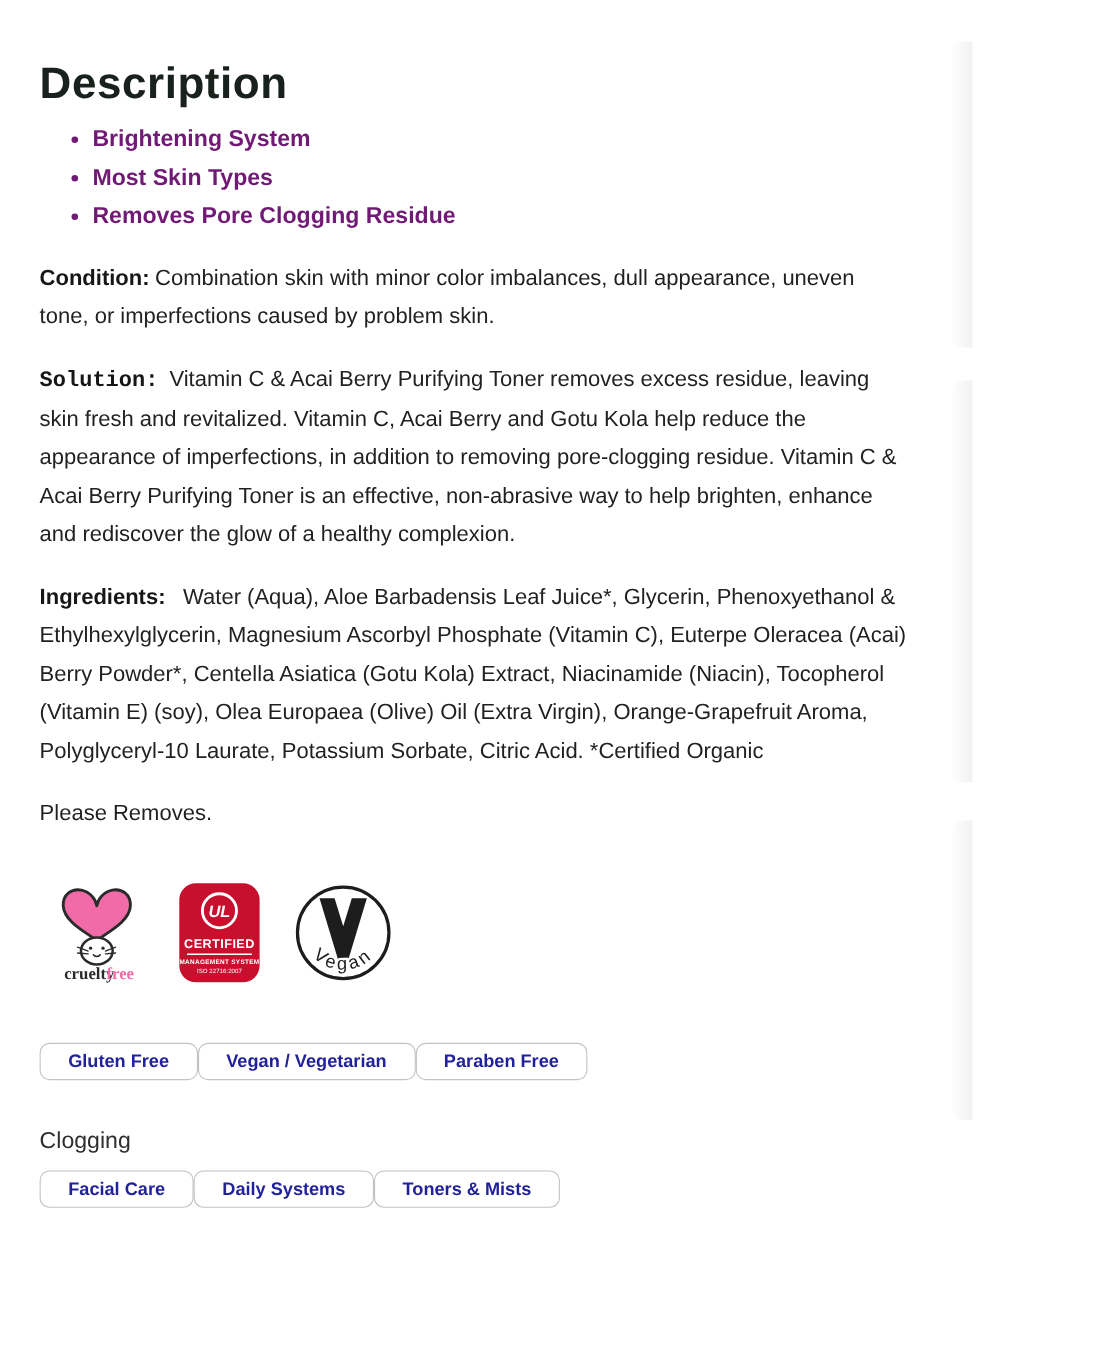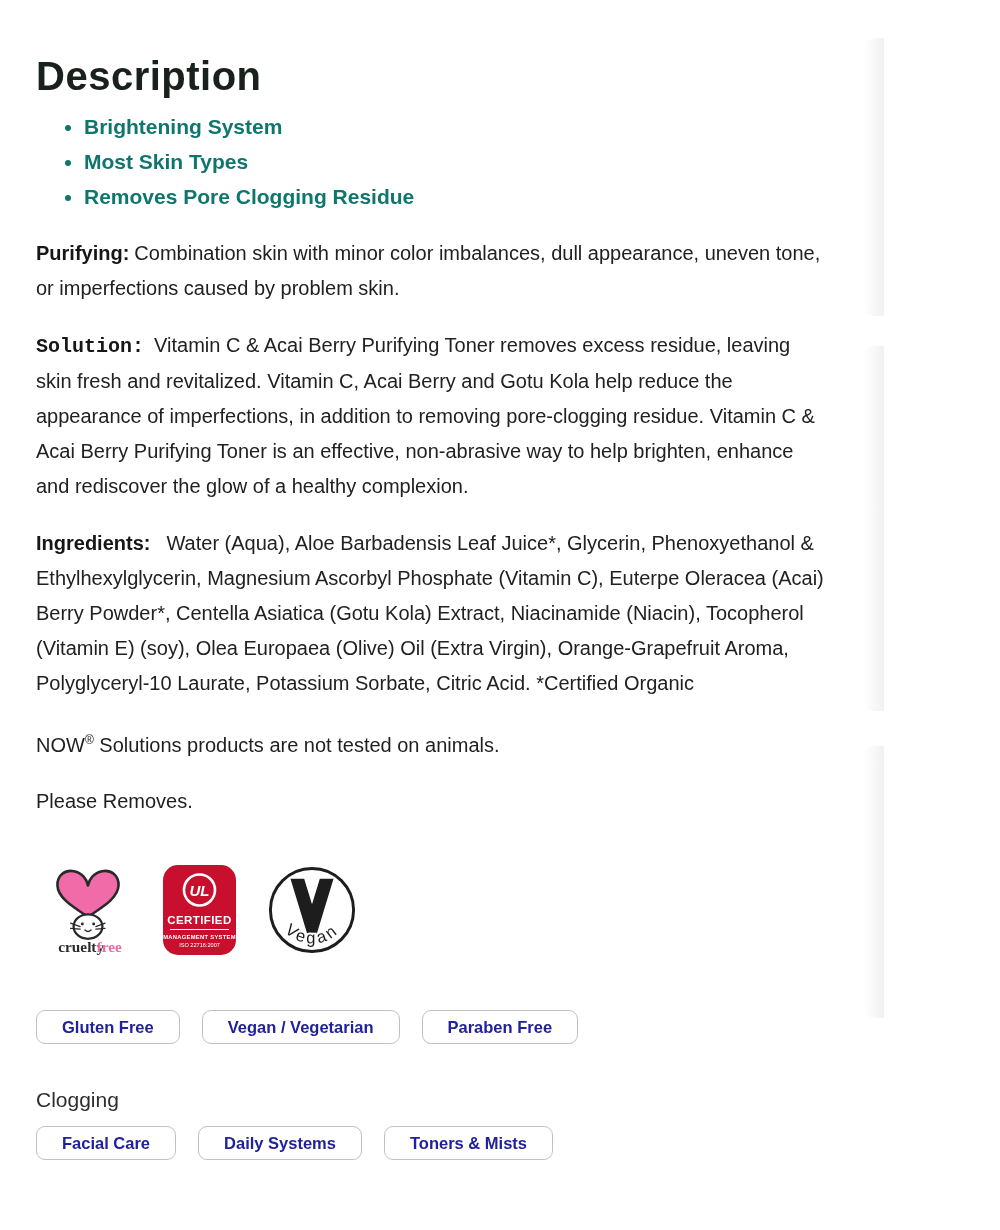--- a/index.html
+++ b/index.html
@@ -3,35 +3,35 @@
 <meta charset="utf-8">
 <style>
   * { margin:0; padding:0; box-sizing:border-box; }
   html,body { width:1000px; height:1230px; background:#ffffff; overflow:hidden;
     font-family:"Liberation Sans","DejaVu Sans",sans-serif; color:#1f1f1f; }
   .page { position:relative; width:884px; height:1230px; padding:38px 58px 0 36px;margin-top:16px; }
 
   .heading { font-size:40px; font-weight:700; color:#18211b; letter-spacing:0.5px; margin-bottom:10px; }
 
   ul.bullets { list-style:disc; padding-left:30px; margin:8px 0 0 18px; }
-  ul.bullets li { font-size:21px; font-weight:700; color:#0f766e; line-height:35px; }
+  ul.bullets li { font-size:21px; font-weight:700; color:#701a75; line-height:35px; }
 
   .para { max-width:922px; font-size:20px; line-height:35px; color:#212121; margin-top:22px; }
   .para .lbl { font-weight:700; color:#161616; }
   .lbl-condition { margin-right:5px; }
   .lbl-solution { margin-right:10px;font-family:Liberation Mono, monospace; }
   .lbl-ingredients { margin-right:16px; }
   .note { font-size:20px; line-height:35px; margin-top:22px; }
   .note sup { font-size:12px; }
   .recycle { font-size:20px; line-height:35px; margin-top:21px; }
 
   .badges { display:flex; align-items:center; gap:30px; margin:43px 0 0 8px; height:96px; }
   .badge { display:block; }
 
-  .pill-row { display:flex; gap:22px; margin-top:0; }
+  .pill-row { display:flex; margin-top:0; }
   .pill-row.attrs { margin-top:52px; }
   .pill { display:inline-block; background:#ffffff; border:1px solid #c2c2c2; border-radius:9px;
     padding:6px 25px; font-size:16.5px; font-weight:700; color:#21219c; line-height:20px; cursor:pointer; }
 
   .category-label { font-size:21px; color:#2e2e2e; margin-top:44px; }
   .pill-row.cats { margin-top:14px; }
 
   .scroll-strip { position:absolute; right:0; top:0; width:20px; height:1230px; }
   .scroll-thumb { position:absolute; right:0; width:20px; border-radius:10px 0 0 10px;
     background:linear-gradient(to right, rgba(238,238,238,0), #f1f1f1); }
@@ -45,27 +45,26 @@
 <div class="page">
 
   <div class="heading">Description</div>
 
   <ul class="bullets">
     <li>Brightening System</li>
     <li>Most Skin Types</li>
     <li>Removes Pore Clogging Residue</li>
   </ul>
 
-  <p class="para"><span class="lbl lbl-condition">Purifying:</span><span>Combination skin with minor color imbalances, dull appearance, uneven tone, or imperfections caused by problem skin.</span></p>
+  <p class="para"><span class="lbl lbl-condition">Condition:</span><span>Combination skin with minor color imbalances, dull appearance, uneven tone, or imperfections caused by problem skin.</span></p>
 
   <p class="para"><span class="lbl lbl-solution">Solution:</span><span>Vitamin C &amp; Acai Berry Purifying Toner removes excess residue, leaving skin fresh and revitalized. Vitamin C, Acai Berry and Gotu Kola help reduce the appearance of imperfections, in addition to removing pore-clogging residue. Vitamin C &amp; Acai Berry Purifying Toner is an effective, non-abrasive way to help brighten, enhance and rediscover the glow of a healthy complexion.</span></p>
 
   <p class="para"><span class="lbl lbl-ingredients">Ingredients:</span><span>Water (Aqua), Aloe Barbadensis Leaf Juice*, Glycerin, Phenoxyethanol &amp; Ethylhexylglycerin, Magnesium Ascorbyl Phosphate (Vitamin C), Euterpe Oleracea (Acai) Berry Powder*, Centella Asiatica (Gotu Kola) Extract, Niacinamide (Niacin), Tocopherol (Vitamin E) (soy), Olea Europaea (Olive) Oil (Extra Virgin), Orange-Grapefruit Aroma, Polyglyceryl-10 Laurate, Potassium Sorbate, Citric Acid. *Certified Organic</span></p>
 
-  <p class="note"><span>NOW</span><sup>®</sup><span> Solutions products are not tested on animals.</span></p>
 
   <p class="recycle">Please Removes.</p>
 
   <div class="badges">
 
     <svg class="badge" width="88" height="96" viewBox="0 0 100 110">
       <path d="M50 64 C 47 58, 16 46, 15 27 C 14.5 15, 24 8.5, 34 10.5 C 43 12.3, 49 20, 50 27 C 51 20, 57 12.3, 66 10.5 C 76 8.5, 85.5 15, 85 27 C 84 46, 53 58, 50 64 Z" fill="#f06ba8" stroke="#2a2a2a" stroke-width="3" stroke-linejoin="round"></path>
       <ellipse cx="50" cy="74" rx="16.5" ry="14" fill="#ffffff" stroke="#2a2a2a" stroke-width="2.6"></ellipse>
       <circle cx="43.5" cy="71" r="1.7" fill="#2a2a2a"></circle>
       <circle cx="56.5" cy="71" r="1.7" fill="#2a2a2a"></circle>

